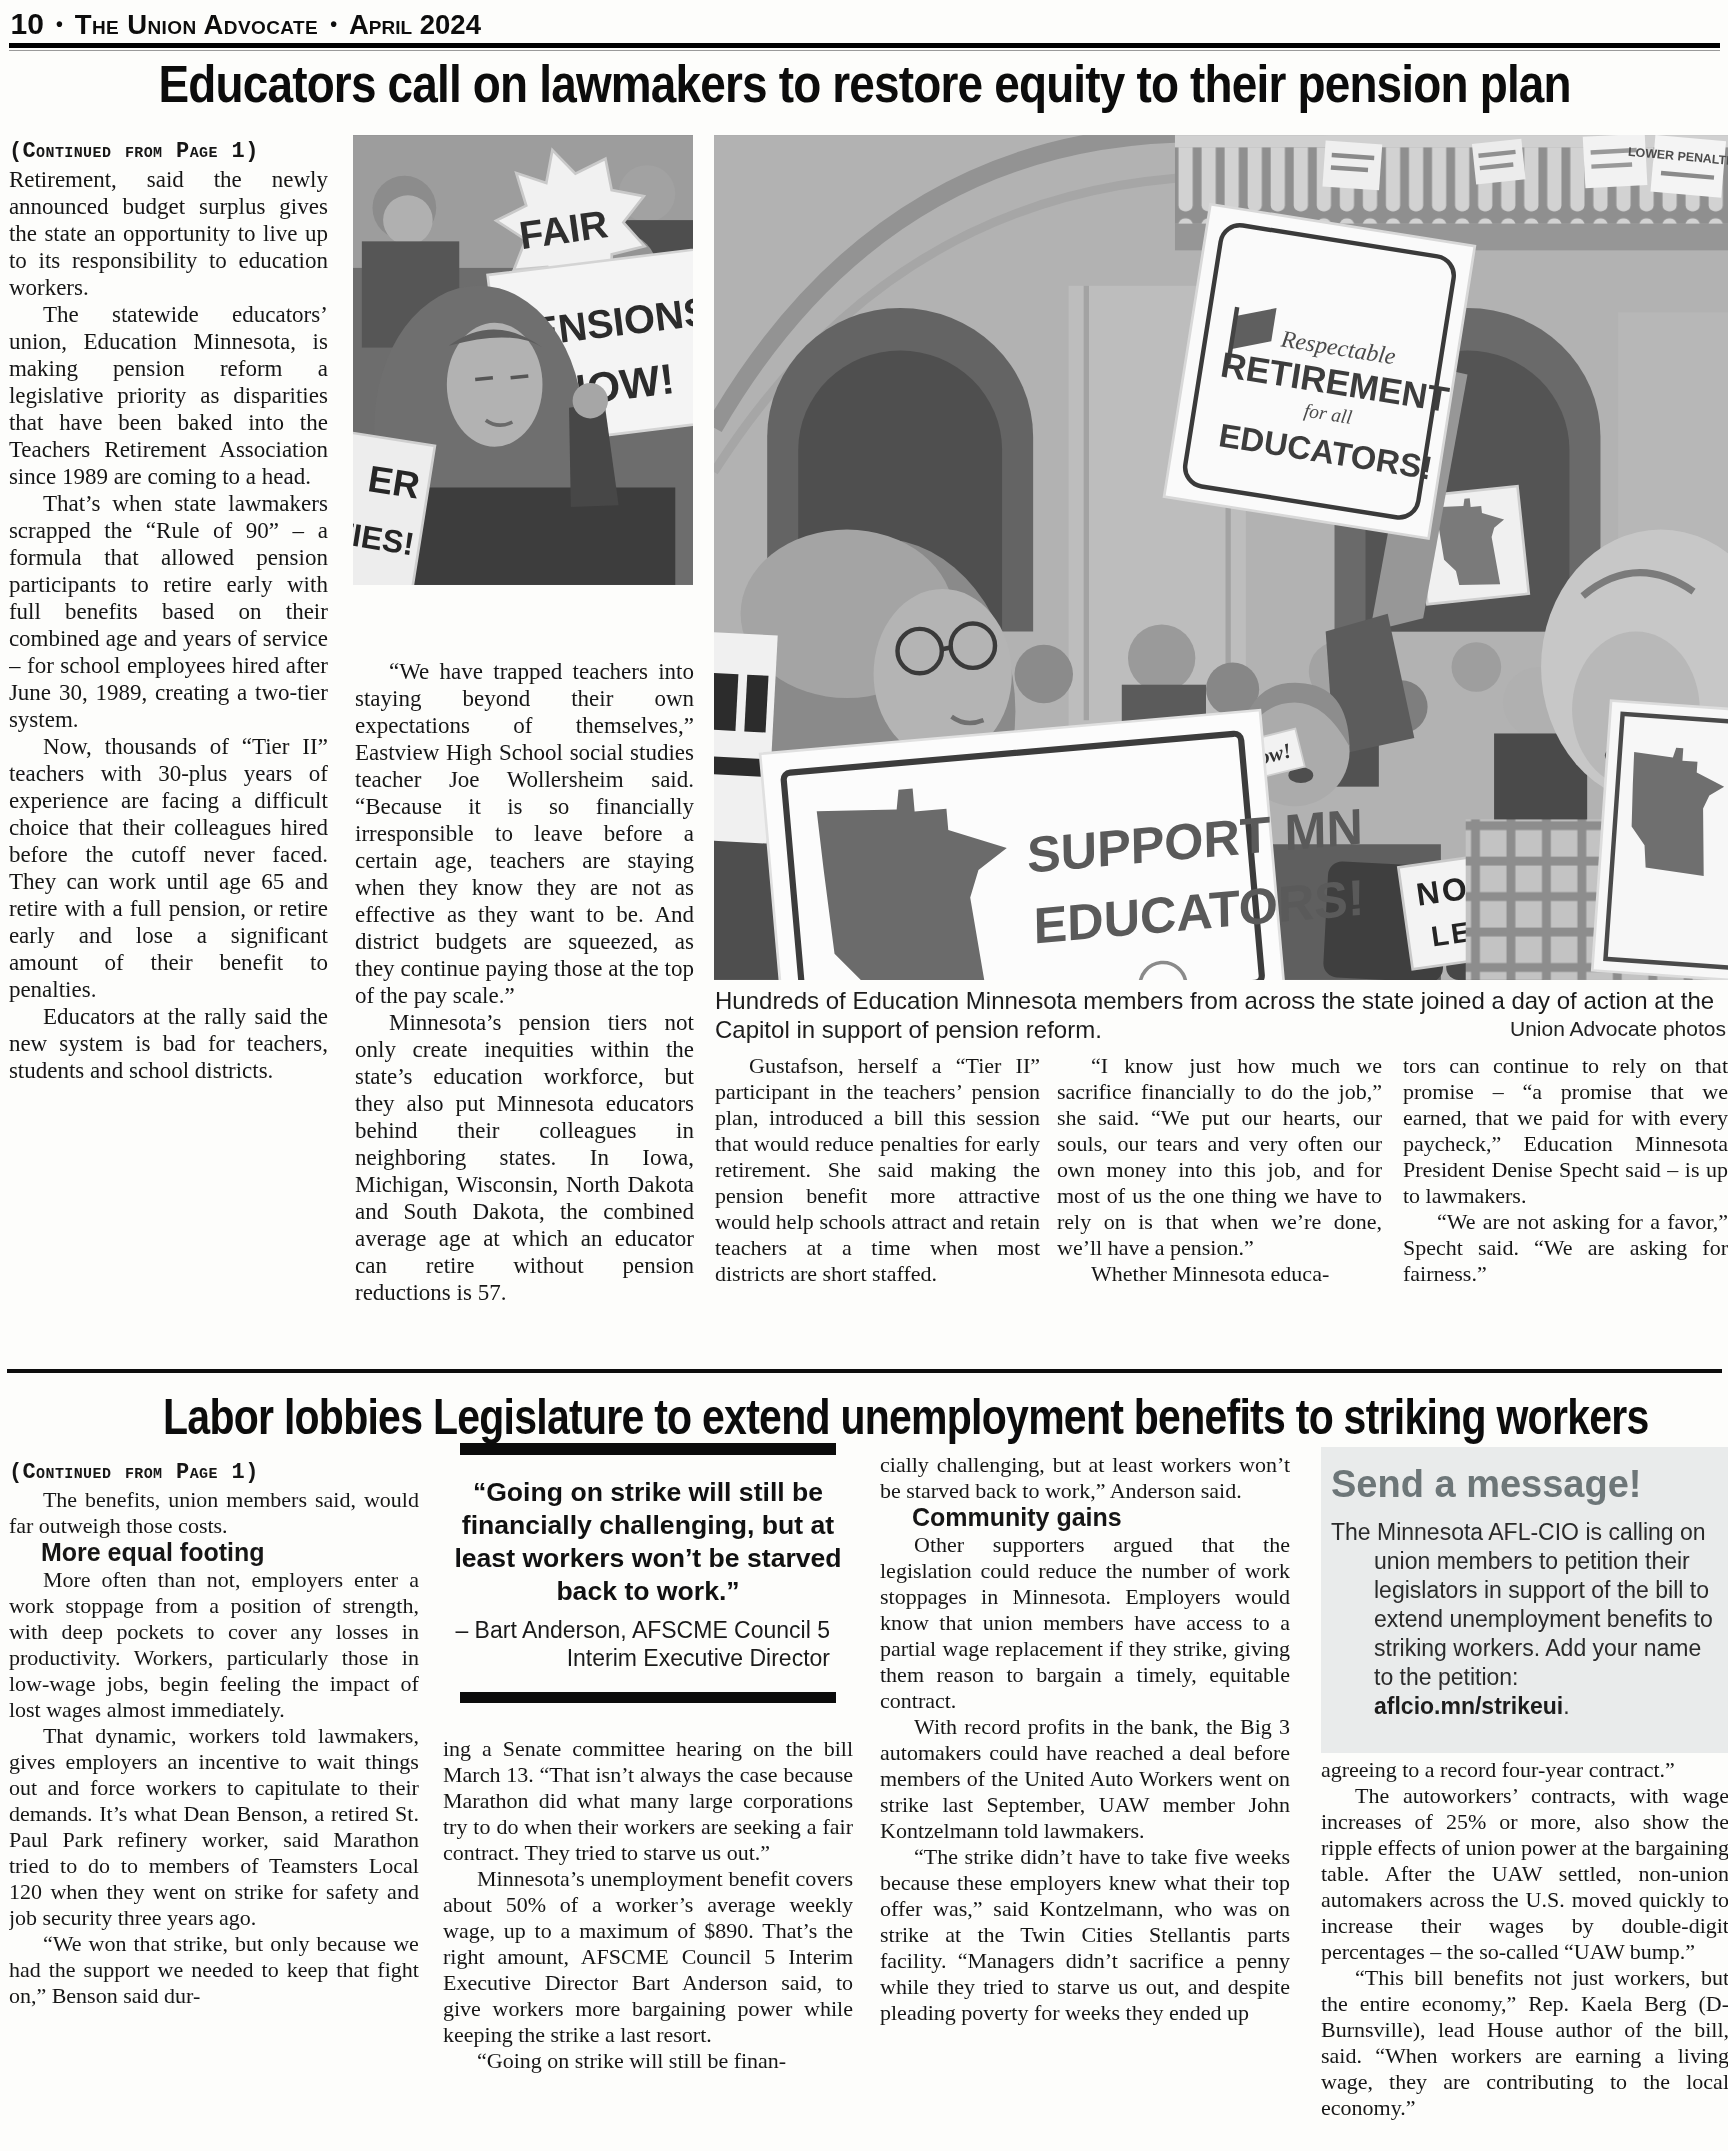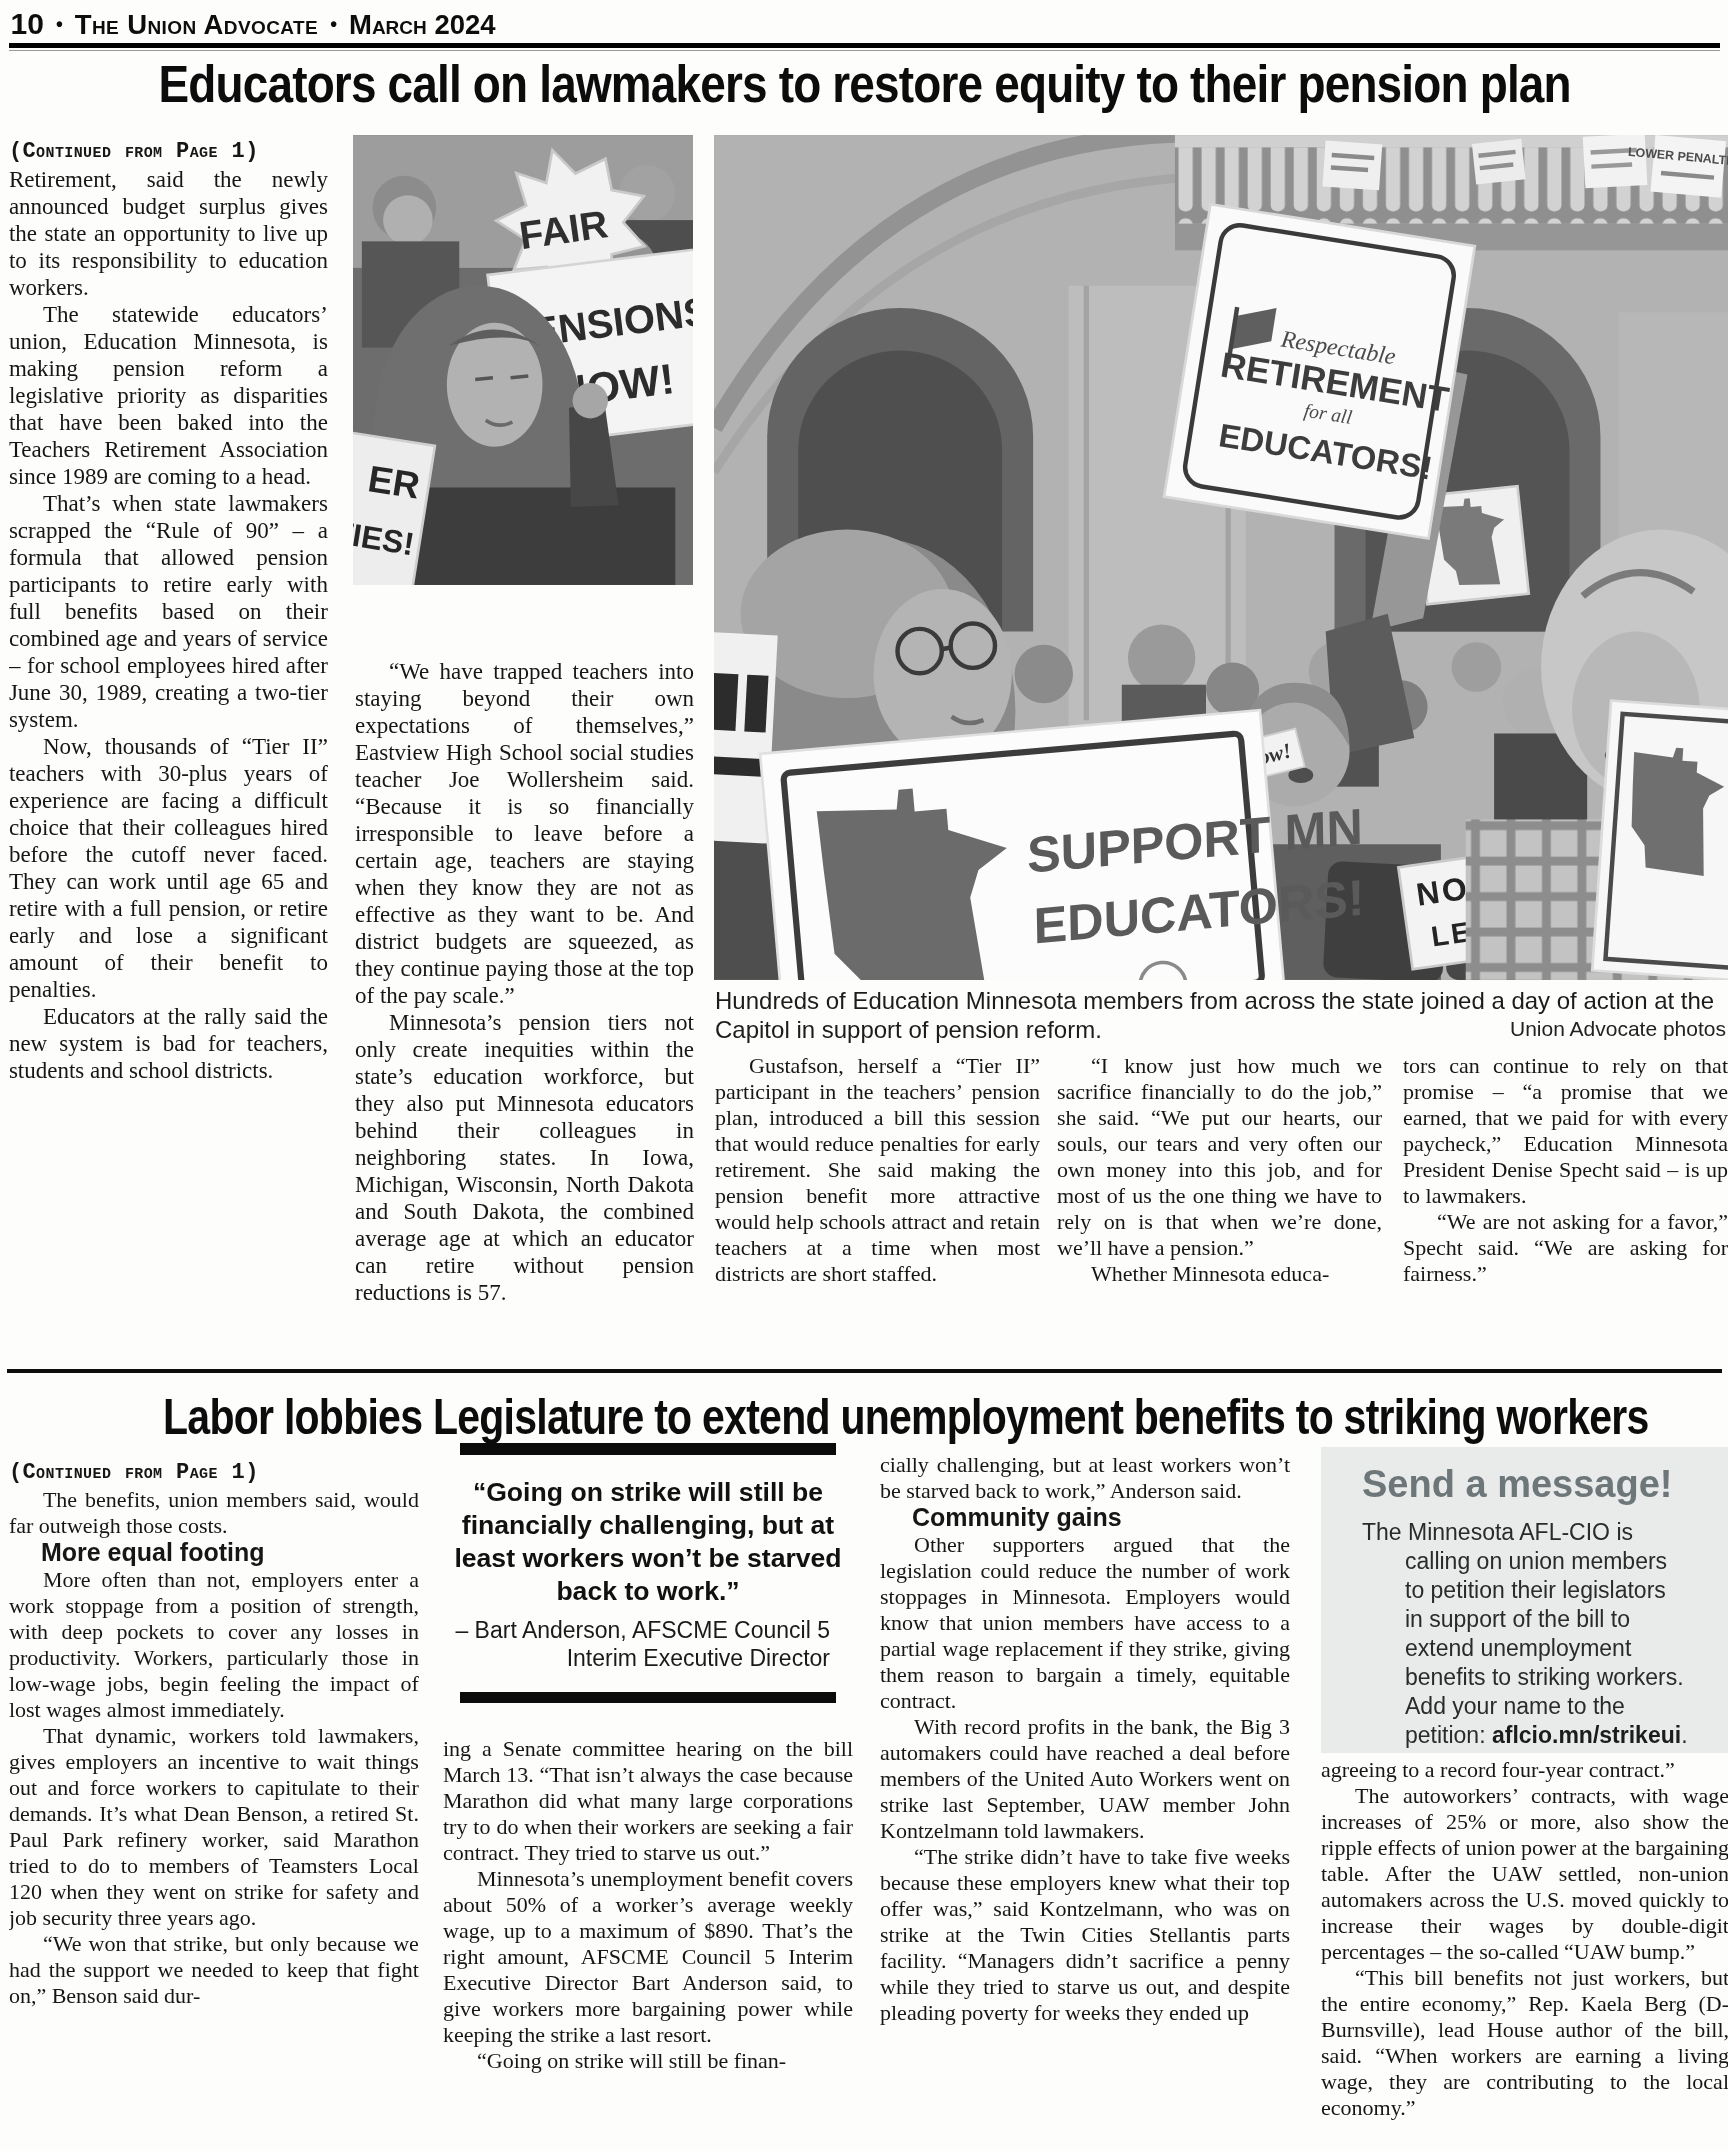--- a/index.html
+++ b/index.html
@@ -47,37 +47,37 @@
   .caption .credit{position:absolute; right:0; bottom:0.9px; font-size:21px; color:#222;}
   
   .article-divider{position:absolute; left:7px; right:7px; top:1369px; height:4.4px; background:#0d0d0d;}
   
   .pullquote{position:absolute; left:443px; top:1443px; width:410px; font-family:"Liberation Sans", sans-serif;}
   .pq-bar{height:11.5px; background:#0b0b0b; width:376px; margin:0 auto;}
   .pq-text{margin:21px 5.3px 8.9px 5.3px; font-weight:bold; font-size:26.6px; line-height:33px; text-align:center; color:#111;}
   .pq-attr{font-size:23px; line-height:28px; text-align:right; padding-right:23px; color:#1a1a1a; margin-bottom:19.5px;}
   
   .sidebar-box{position:absolute; left:1321px; top:1447px; width:408px; height:306px;
-               background:#e9ebeb; box-sizing:border-box; padding:16px 41px;
+               background:#e9ebeb; box-sizing:border-box; padding:16px 10px;
                font-family:"Liberation Sans", sans-serif;}
   .sidebar-title{font-size:38px; font-weight:bold; color:#6d7678; margin:0 0 12.4px 0;}
   .sidebar-body{font-size:23px; line-height:29px; color:#2a2a2a; padding-left:43px; text-indent:-43px; margin:0;}
   .sidebar-body .link{font-weight:bold; color:#1c1c1c;}
 </style>
 </head>
 <body>
 
 <div class="page">
 
   <div class="folio">
     <span class="num">10</span>
     <span class="dot">•</span>
     <span class="pub">The Union Advocate</span>
     <span class="dot">•</span>
-    <span class="date">March 2024</span>
+    <span class="date">April 2024</span>
   </div>
   <div class="folio-rule">
       <div class="thick"></div>
       <div class="thin"></div>
     </div>
 
   <div class="headline-wrap hw1">
     <span class="headline h1">Educators call on lawmakers to restore equity to their pension plan</span>
   </div>
 

